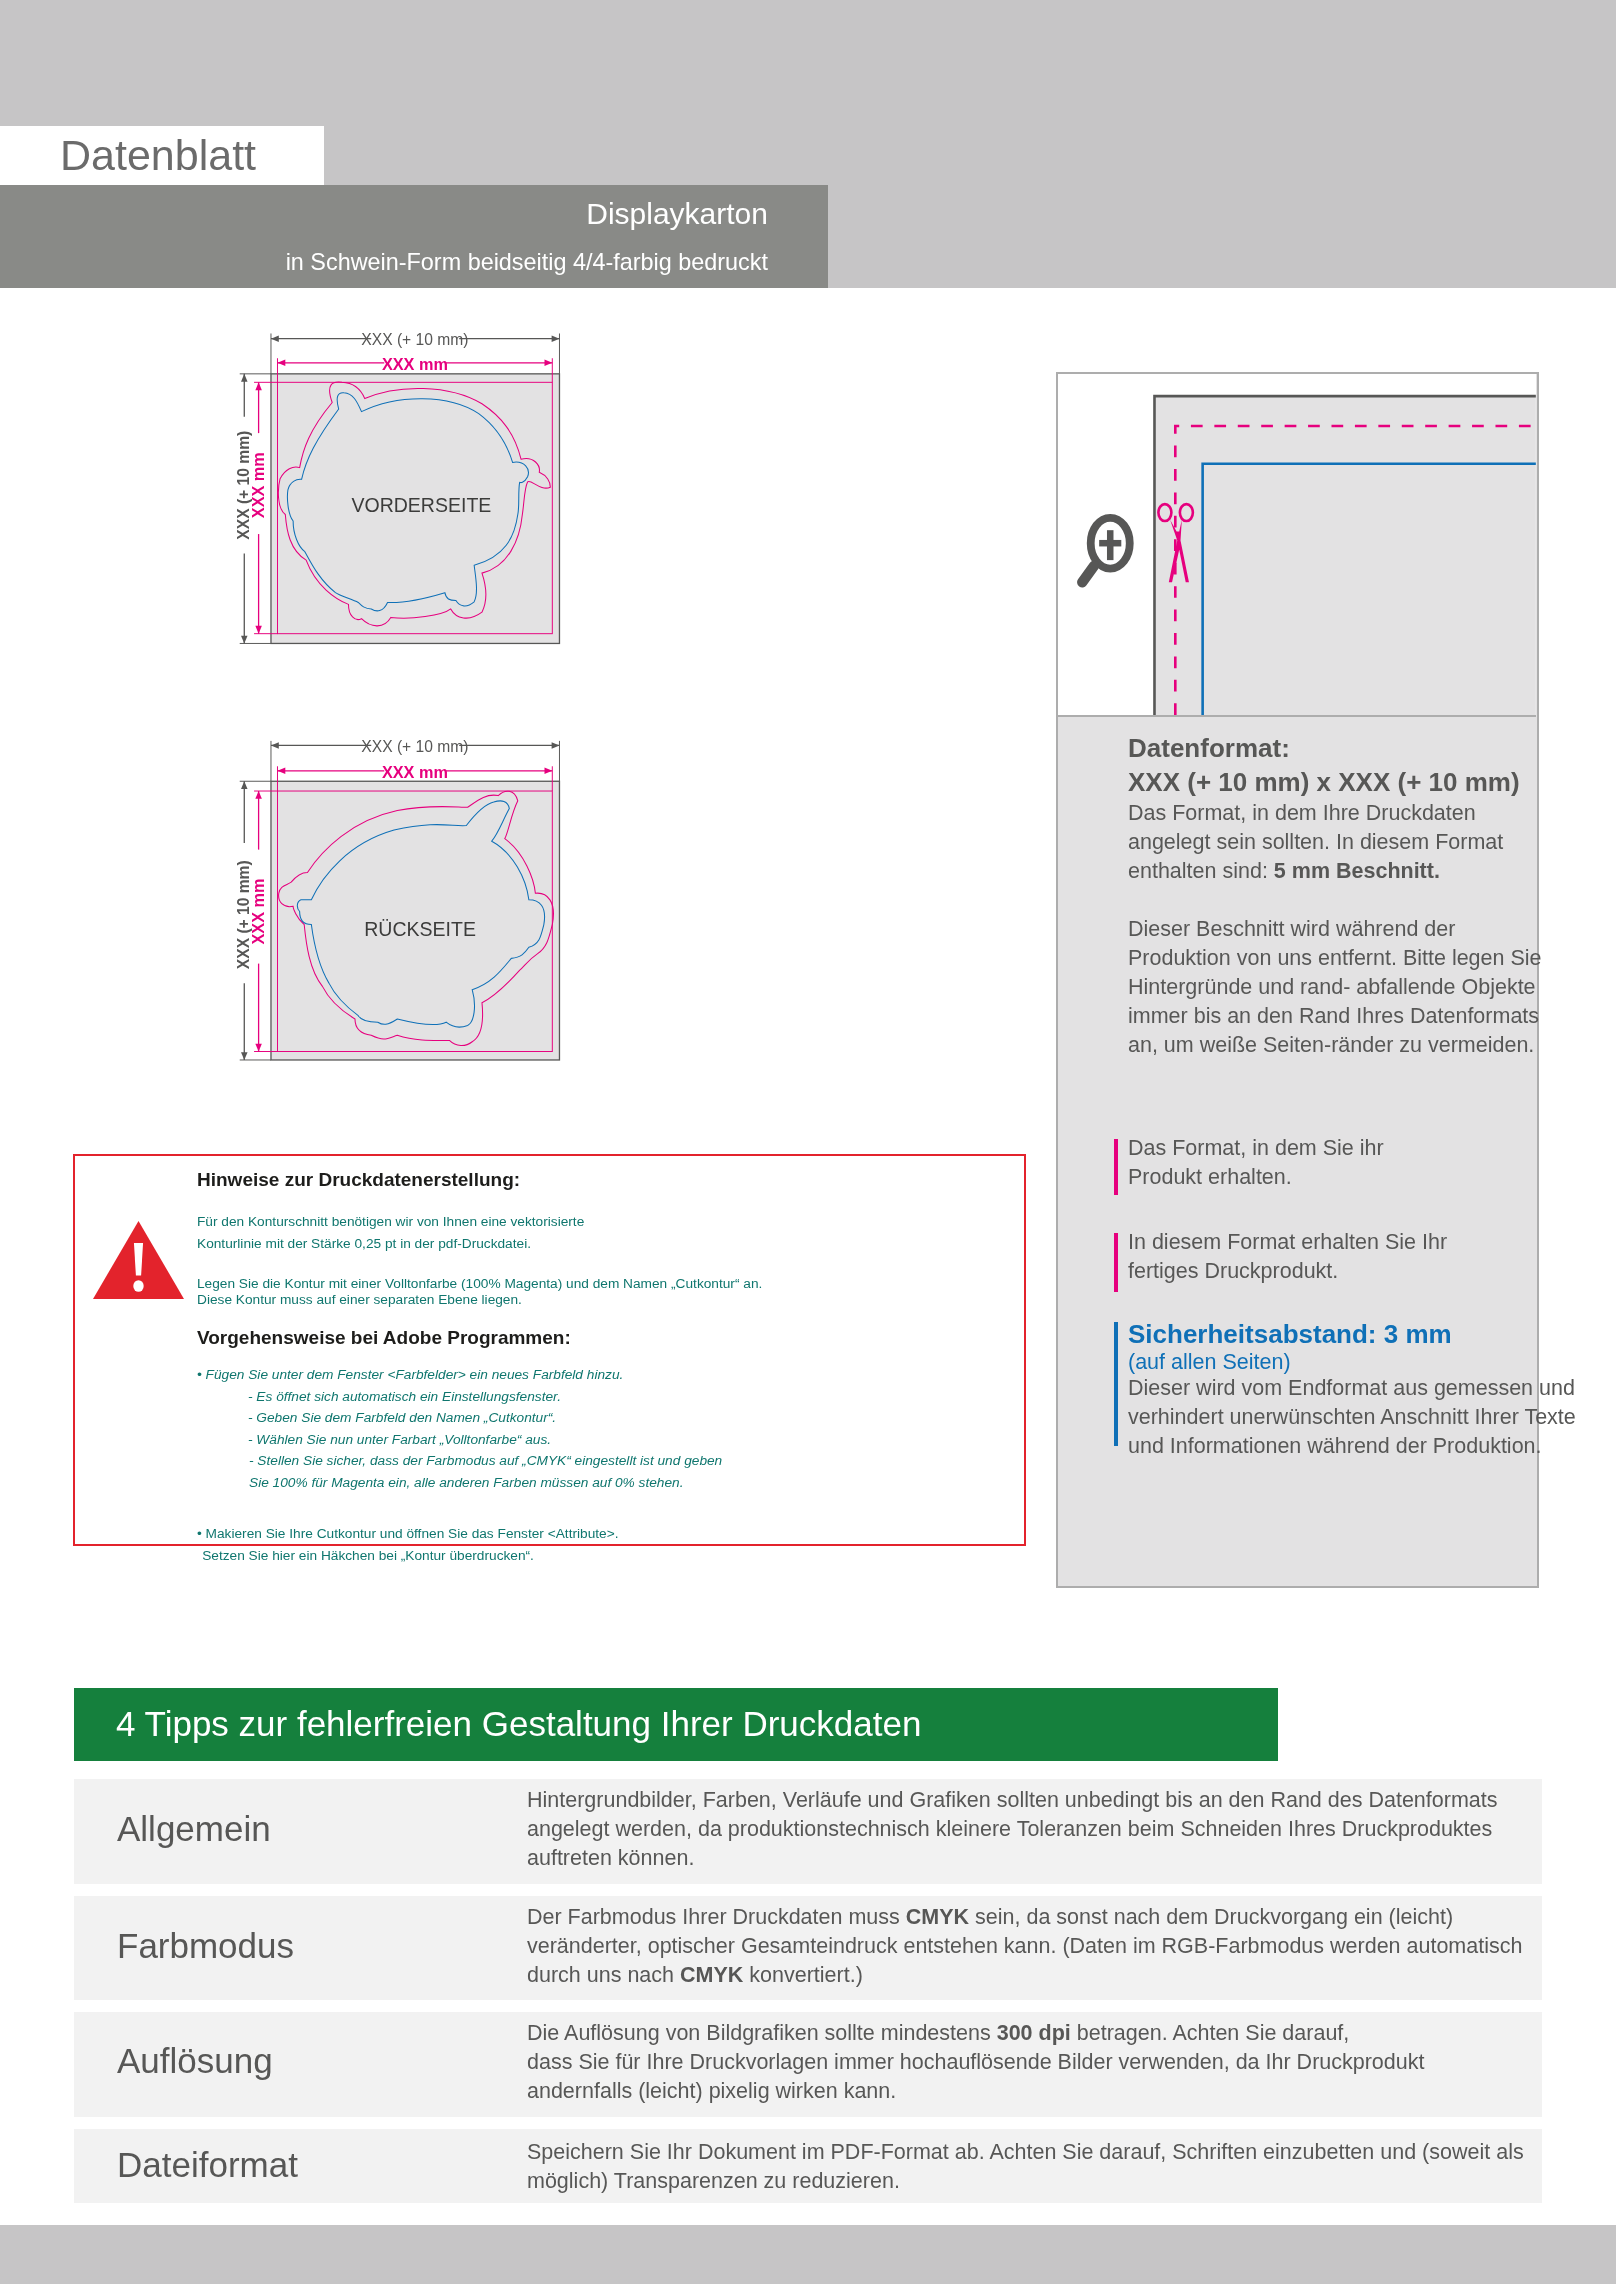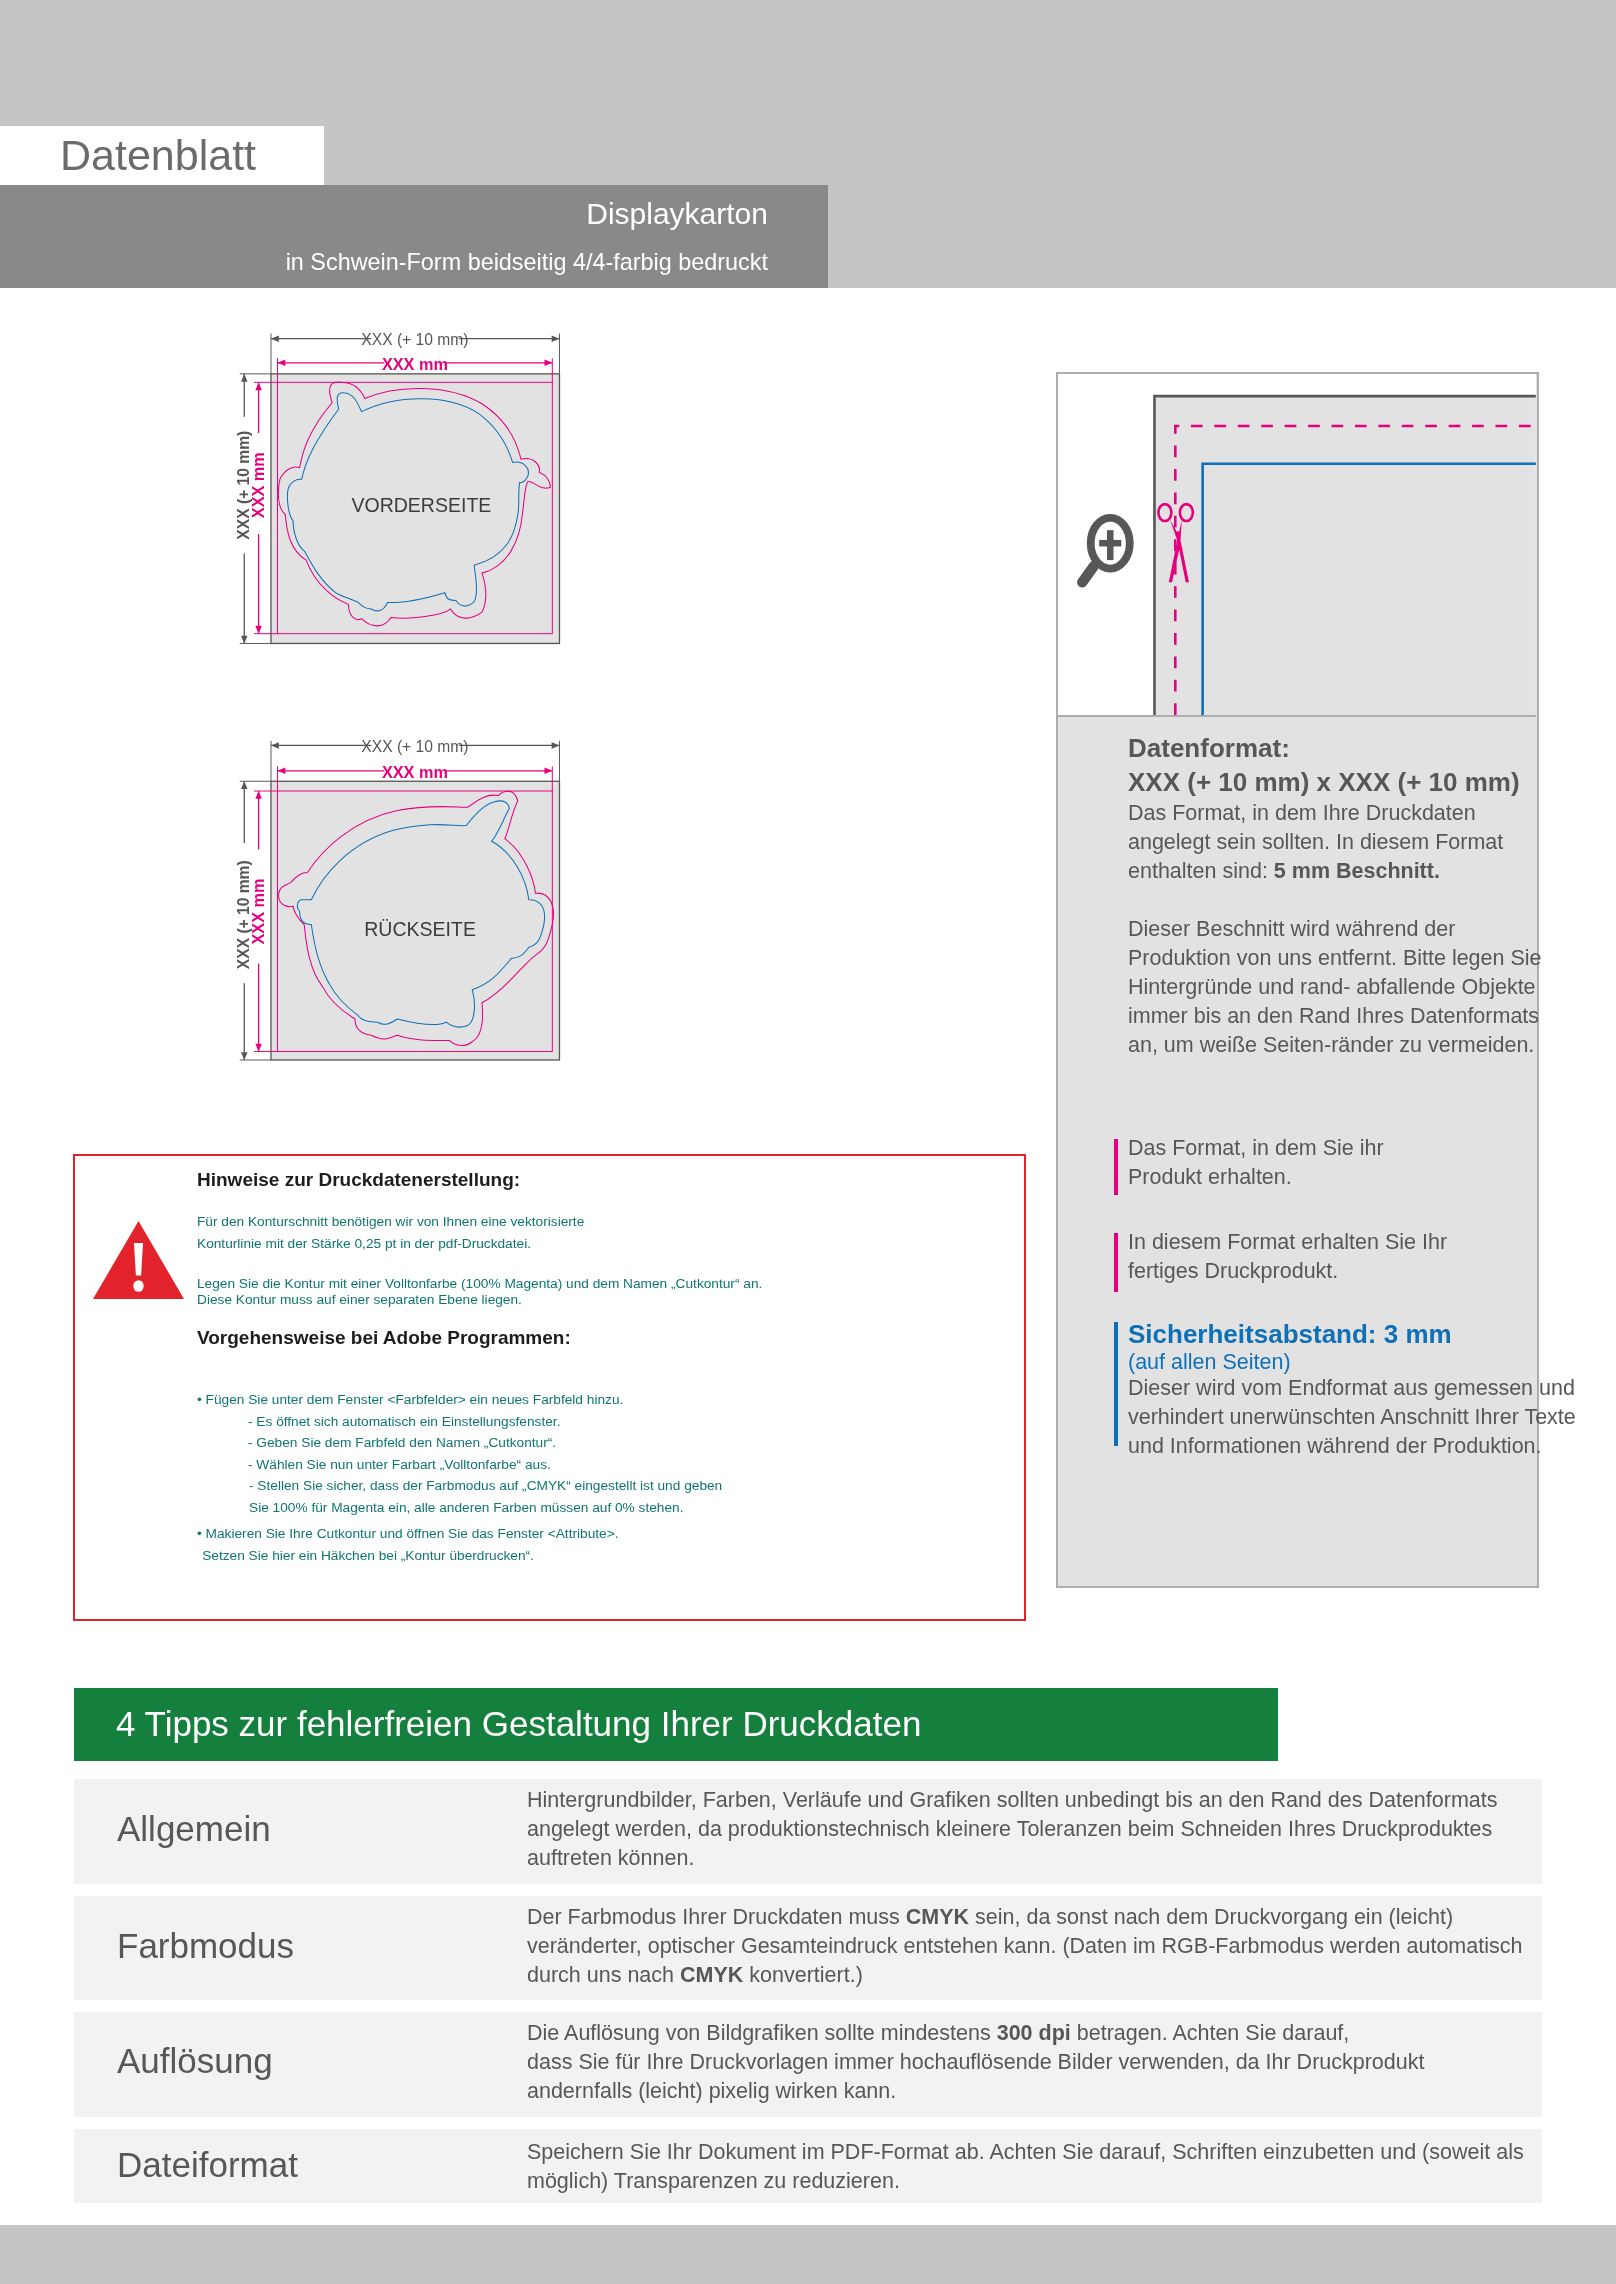--- a/index.html
+++ b/index.html
@@ -27,21 +27,21 @@
   #zoom-panel-top svg { width:100%; height:100%; display:block; }
   .panel-text { left:31px; width:443px;margin-left:39px; }
   .dark { color:#575756; }
   .h-bold { font-weight:bold; font-size:26px; line-height:34px; }
   .p-text { font-size:21.5px; line-height:29px; }
   .magenta { color:#e6007e; }
   .blue { color:#0f70b7; }
   .vbar { position:absolute; left:-14.3px; width:3.9px; }
 
   
-  #hint-box { left:73px; top:1154px; width:953px; height:467px; border:2.6px solid #e3232c; box-sizing:border-box; background:#ffffff; }
+  #hint-box { left:73px; top:1154px; width:953px; height:392px; border:2.6px solid #e3232c; box-sizing:border-box; background:#ffffff; }
   #warning-icon { left:18px; top:65px; width:91px; height:78px; }
   .hint-h { font-weight:bold; font-size:19px; color:#1d1d1b; white-space:nowrap; }
   .hint-p { font-size:13.7px; color:#0f766e; line-height:21.5px; white-space:nowrap; }
 
   
   #tips-header { left:74px; top:1688px; width:1204px; height:73px; background:#15803d; }
   #tips-title { left:42px; top:15.6px; font-size:35px; color:#ffffff; white-space:nowrap; }
   .tip-row { left:74px; width:1468px; background:#f2f2f2; }
   .tip-label { position:absolute; left:43px; font-size:35px; color:#575756; }
   .tip-text { position:absolute; left:453px; width:1003px; font-size:21.5px; line-height:29px; color:#575756; }
@@ -193,21 +193,21 @@
   <div class="abs hint-h" style="left:122px; top:13px;">Hinweise zur Druckdatenerstellung:</div>
   <div class="abs" style="left:122px; top:55px;">
     <div class="hint-p">Für den Konturschnitt benötigen wir von Ihnen eine vektorisierte</div>
     <div class="hint-p">Konturlinie mit der Stärke 0,25 pt in der pdf-Druckdatei.</div>
   </div>
   <div class="abs" style="left:122px; top:120px;">
     <div class="hint-p" style="line-height:16.3px;">Legen Sie die Kontur mit einer Volltonfarbe (100% Magenta) und dem Namen „Cutkontur“ an.</div>
     <div class="hint-p" style="line-height:16.3px;">Diese Kontur muss auf einer separaten Ebene liegen.</div>
   </div>
   <div class="abs hint-h" style="left:122px; top:171px;">Vorgehensweise bei Adobe Programmen:</div>
-  <div class="abs" style="left:122px; top:233px;">
+  <div class="abs" style="left:122px; top:208px;font-style:italic;">
     <div class="hint-p">• Fügen Sie unter dem Fenster &lt;Farbfelder&gt; ein neues Farbfeld hinzu.</div>
     <div class="hint-p" style="padding-left:51px;">- Es öffnet sich automatisch ein Einstellungsfenster.</div>
     <div class="hint-p" style="padding-left:51px;">- Geben Sie dem Farbfeld den Namen „Cutkontur“.</div>
     <div class="hint-p" style="padding-left:51px;">- Wählen Sie nun unter Farbart  „Volltonfarbe“ aus.</div>
     <div class="hint-p" style="padding-left:52px;"> - Stellen Sie sicher, dass der Farbmodus auf „CMYK“ eingestellt ist und geben</div>
     <div class="hint-p" style="padding-left:52px;"> Sie 100% für Magenta ein, alle anderen Farben müssen auf 0% stehen.</div>
   </div>
   <div class="abs" style="left:122px; top:367px;">
     <div class="hint-p">• Makieren Sie Ihre Cutkontur und öffnen Sie das Fenster &lt;Attribute&gt;.</div>
     <div class="hint-p" style="padding-left:5.2px;">  Setzen Sie hier ein Häkchen bei „Kontur überdrucken“.</div>

